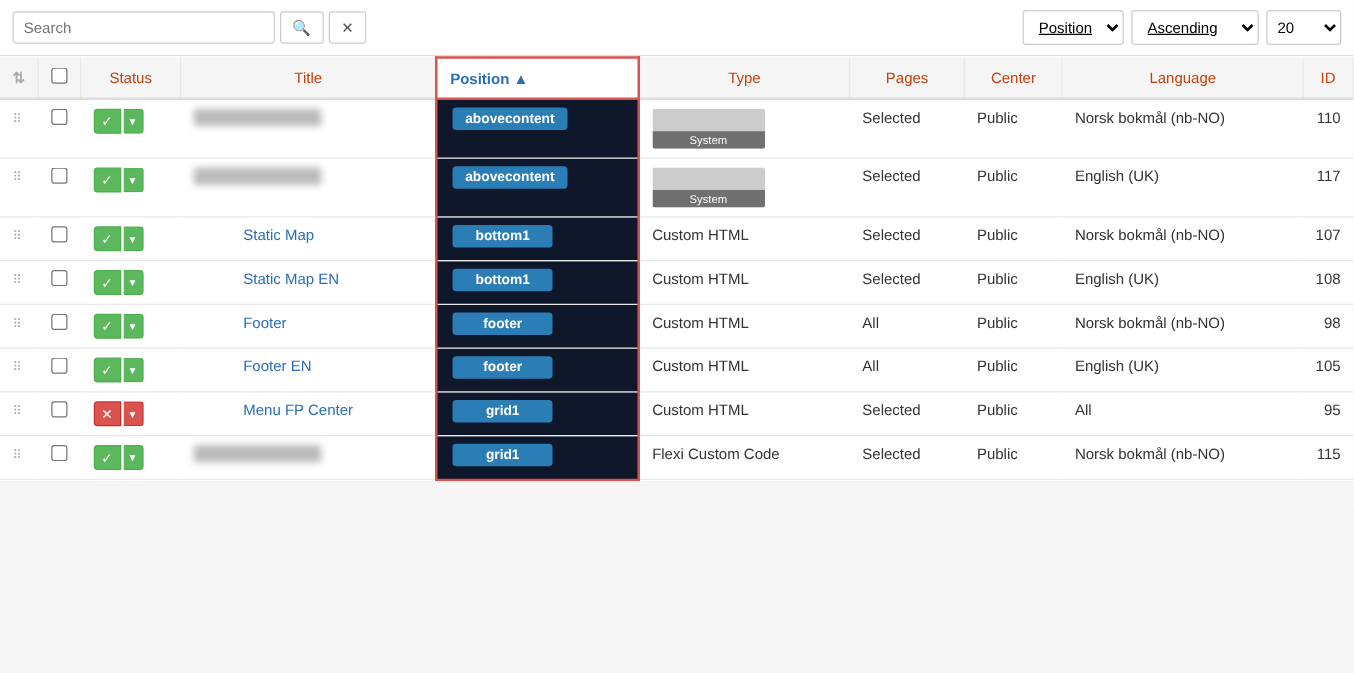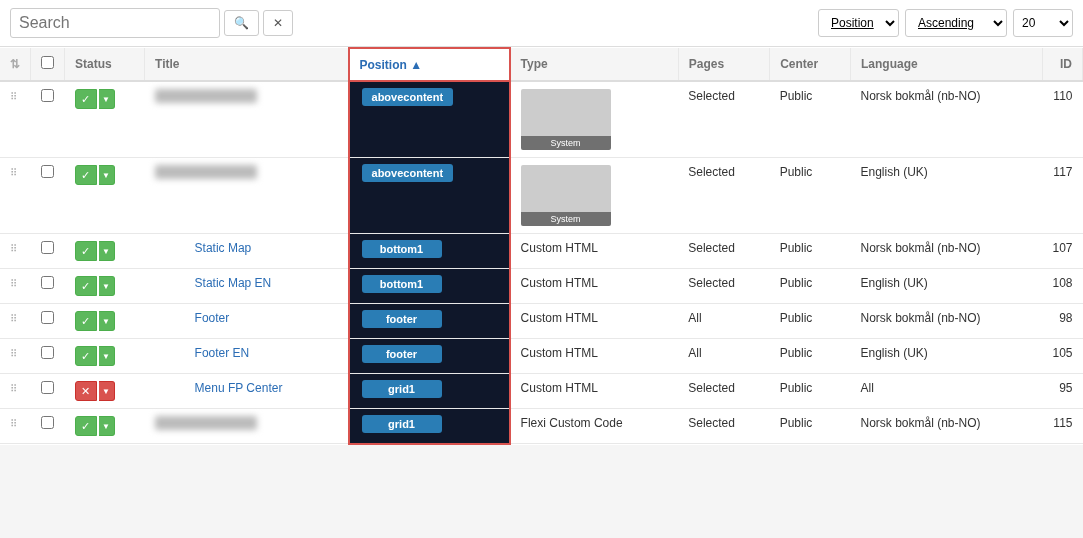--- a/index.html
+++ b/index.html
@@ -16,21 +16,21 @@
     .search-group {
       display: flex;
       align-items: center;
       gap: 4px;
     }
     .search-input {
       width: 210px;
       padding: 5px 8px;
       border: 1px solid #ccc;
       border-radius: 3px;
-      font-size: 16px;
+      font-size: 12px;
     }
     .search-btn {
       padding: 5px 9px;
       background: #fff;
       border: 1px solid #ccc;
       border-radius: 3px;
       cursor: pointer;
       font-size: 12px;
     }
     .clear-btn {
@@ -78,21 +78,21 @@
     thead th {
       padding: 8px 10px;
       text-align: left;
       font-size: 12px;
       font-weight: bold;
       color: #2b6db5;
       border-right: 1px solid #e8e8e8;
       white-space: nowrap;
     }
     thead th.active-sort { color: #2b6db5; }
-    thead th.plain { color: #737373; font-weight: bold; }
+    thead th.plain { color: #c2410c; font-weight: normal; text-align: center; }
     th.position-th {
       background: #fff;
       border: 2px solid #d9534f;
       color: #2b6db5;
     }
 
     tbody tr {
       border-bottom: 1px solid #e8e8e8;
     }
     tbody td {
@@ -173,21 +173,21 @@
       color: #fff;
       padding: 3px 10px;
       border-radius: 3px;
       font-size: 11px;
       font-weight: bold;
       min-width: 80px;
       text-align: center;
     }
     .thumbnail-box {
       width: 90px;
-      height: 61px;
+      height: 32px;
       background: #ccc;
       border-radius: 2px;
       display: flex;
       align-items: flex-end;
       justify-content: center;
       overflow: hidden;
       position: relative;
     }
     .thumbnail-label {
       background: rgba(0,0,0,0.45);

